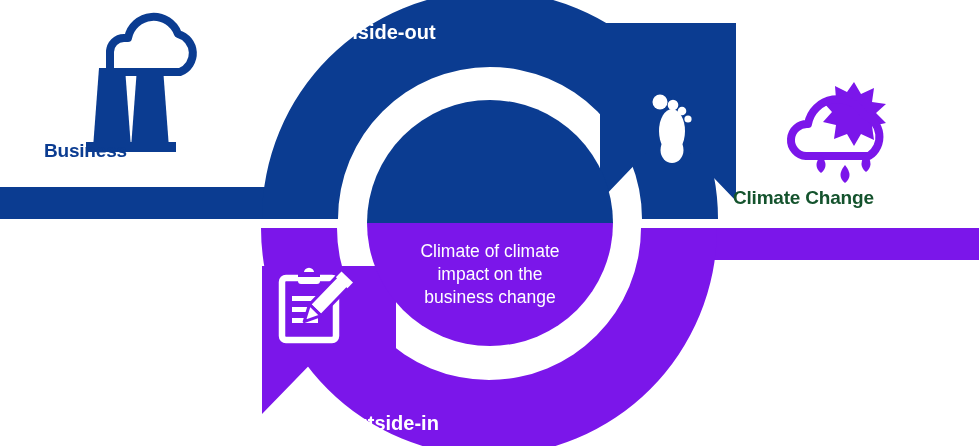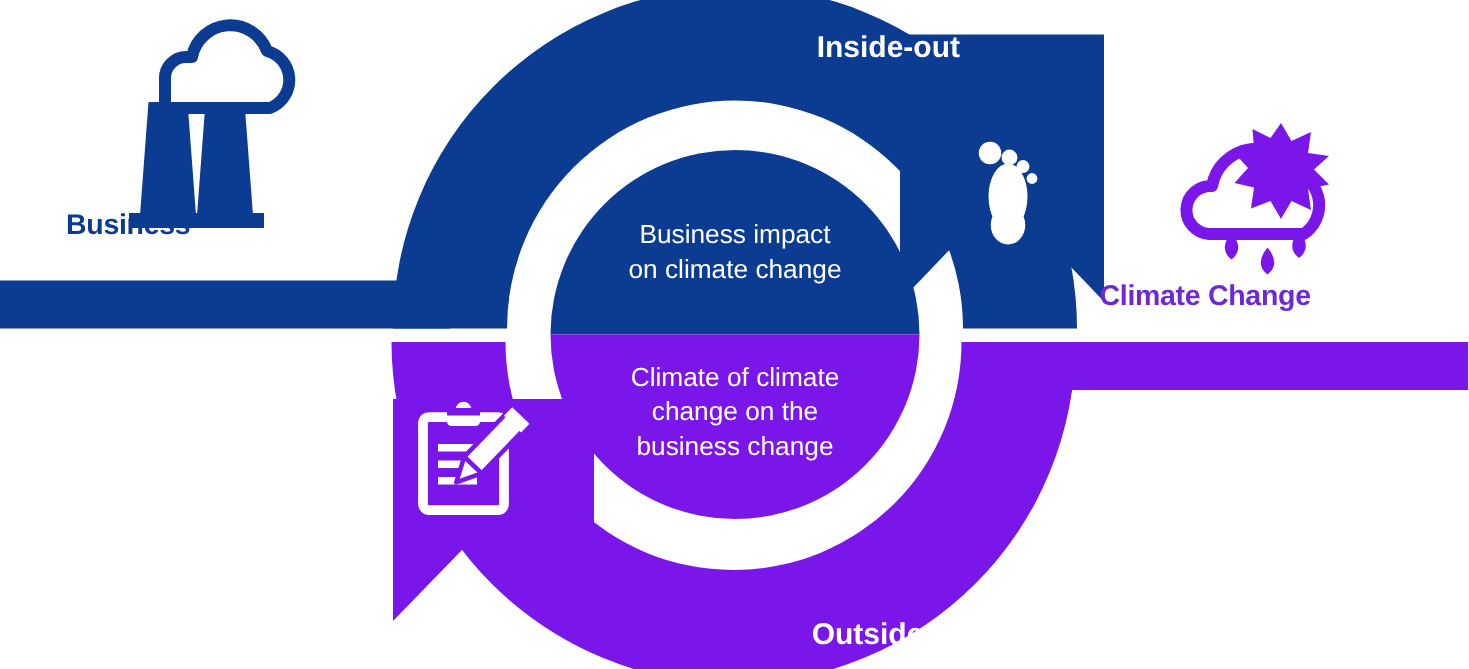--- a/index.html
+++ b/index.html
@@ -33,29 +33,29 @@
     font-weight: bold;
     font-size: 19px;
     letter-spacing: -0.2px;
   }
   .business-label {
     color: #0B3C91;
     left: 44px;
     top: 140px;
   }
   .climate-label {
-    color: #6d28d9;
+    color: #14532d;
     left: 733px;
     top: 187px;
   }
   .band-label {
     color: #ffffff;
     font-weight: bold;
     font-size: 20px;
-    text-align: right;
+    text-align: left;
     width: 300px;
   }
   .inside-out-label {
     left: 340px;
     top: 21px;
   }
   .outside-in-label {
     left: 340px;
     top: 412px;
   }
@@ -171,24 +171,20 @@
   </svg>
 
   <div class="lbl endpoint-label business-label">Business</div>
 
   <div class="lbl endpoint-label climate-label">Climate Change</div>
 
   <div class="lbl band-label inside-out-label">Inside-out</div>
 
   <div class="lbl band-label outside-in-label">Outside-in</div>
 
-  <div class="core-text core-top">
-    <div>Business impact</div>
-    <div>on climate change</div>
-  </div>
 
   <div class="core-text core-bottom">
     <div>Climate of climate</div>
-    <div>change on the</div>
+    <div>impact on the</div>
     <div>business change</div>
   </div>
 
 </div>
 
 </body></html>

